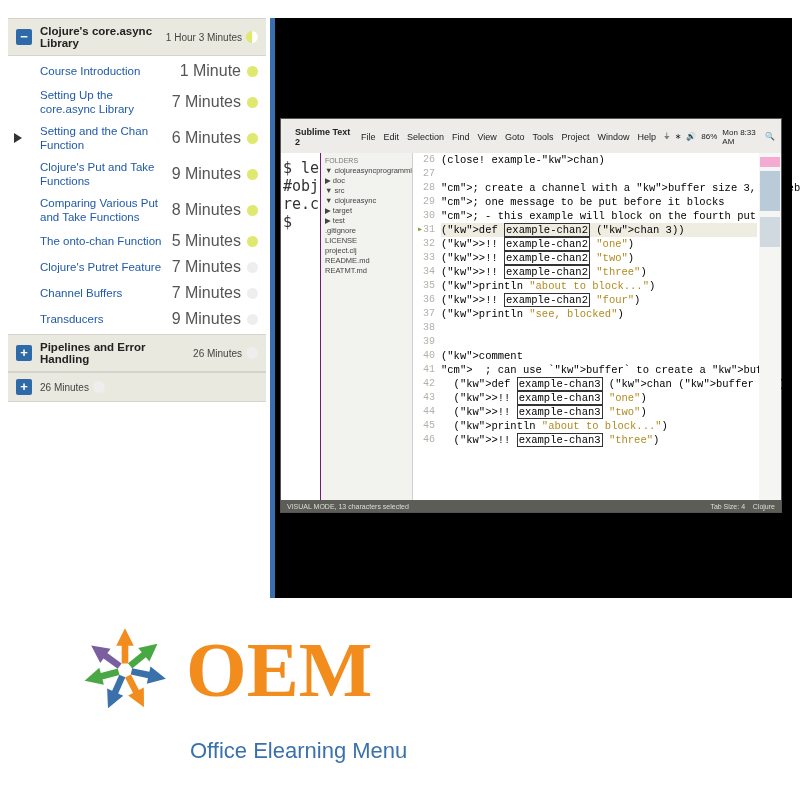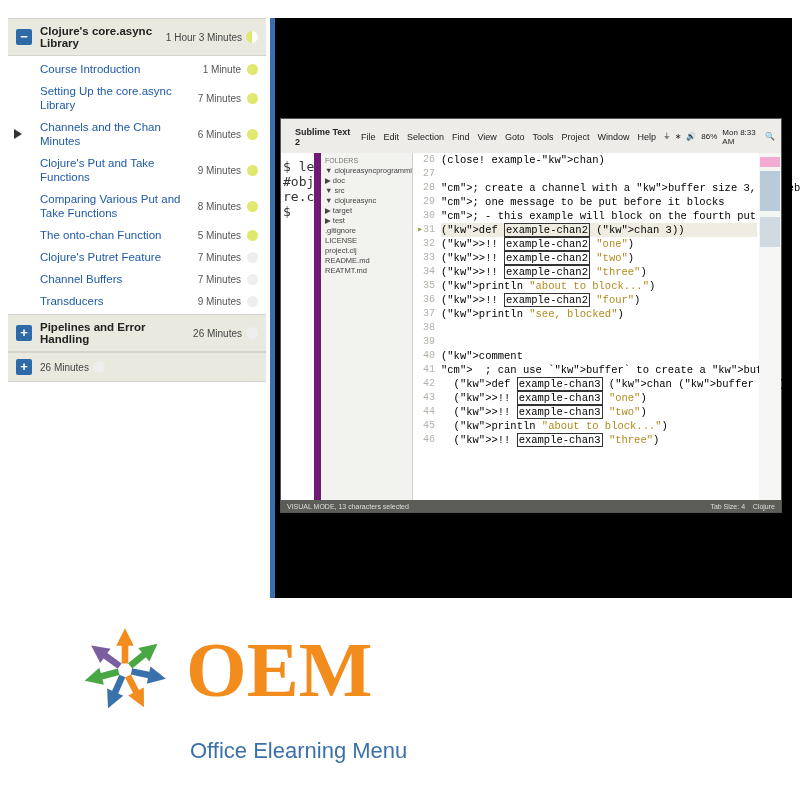--- a/index.html
+++ b/index.html
@@ -10,40 +10,40 @@
   .sidebar { width: 258px; height: 100%; background: #fff; font-size: 11.5px; color: #333; overflow: hidden; }
   .section-header { background: #e9e9e0; padding: 6px 8px 6px 8px; display: flex; align-items: center; border-top: 1px solid #d4d4cc; border-bottom: 1px solid #d4d4cc; }
   .section-header .toggle { width: 16px; height: 16px; background: #2f6aa8; color: #fff; font-weight: bold; text-align: center; line-height: 15px; border-radius: 2px; margin-right: 8px; font-size: 13px; cursor: pointer; }
   .section-header .title { font-weight: bold; flex: 1; color: #222; }
   .section-header .dur { font-size: 10px; color: #444; margin-right: 4px; }
   .section-header .status { width: 12px; height: 12px; border-radius: 6px; background: #dfe86f; position: relative; }
   .section-header .status.half::after { content:""; position:absolute; right:0; top:0; width:6px; height:12px; background:#fff; border-top-right-radius:6px; border-bottom-right-radius:6px;}
   .lesson-list { padding: 2px 6px 2px 30px; }
   .lesson { display: flex; align-items: center; padding: 4px 2px; gap: 6px; position: relative; }
   .lesson .name { color: #1f5aa8; flex: 1; line-height: 14px; cursor: pointer; }
-  .lesson .dur { font-size: 10px; color: #555; white-space: nowrap; }
+  .lesson .dur { font-size: 16px; color: #555; white-space: nowrap; }
   .lesson .status { width: 11px; height: 11px; border-radius: 6px; background: #dfe86f; }
   .lesson .status.loading { background: #eee; }
   .lesson.current::before { content: ""; position: absolute; left: -24px; top: 50%; transform: translateY(-50%); width: 0; height: 0; border-top: 5px solid transparent; border-bottom: 5px solid transparent; border-left: 8px solid #333; }
   
   .video-panel { flex: 1; background: #000; height: 100%; position: relative; margin-left: 4px; }
   .video-panel .side-strip { position: absolute; left: 0; top: 0; bottom: 0; width: 5px; background: linear-gradient(#3a6fae,#3a6fae); }
   .inner-app { position: absolute; left: 10px; right: 10px; top: 100px; bottom: 85px; background: #f4f4f4; border: 1px solid #555; }
   
   .mac-menu { position: absolute; top: 0; left: 0; right: 0; height: 36px; background: #edece9; display: flex; align-items: center; font-size: 9px; color: #222; padding: 0 6px; gap: 8px; border-bottom: 1px solid #c9c8c4; }
   .mac-menu .apple { font-size: 11px; }
   .mac-menu .app-name { font-weight: bold; }
   .mac-menu .menu-items { display: flex; gap: 8px; align-items: center; }
   .mac-menu .right { margin-left: auto; display: flex; gap: 5px; align-items: center; font-size: 8px; }
   
   .tabbar { position: absolute; top: 18px; left: 0; right: 0; height: 16px; background: #a9a8a3; display: flex; align-items: center; padding-left: 8px; }
   .tab { background: #d8d7d2; font-size: 8px; padding: 2px 14px 2px 8px; color: #333; border-radius: 4px 4px 0 0; margin-right: 2px; }
   
   .workbody { position: absolute; top: 34px; left: 0; right: 0; bottom: 12px; background: #fff; display: flex; }
-  .terminal-strip { width: 40px; background: #fff; color: #333; font-family: monospace; font-size: 13px; padding: 6px 2px; border-right: 7px solid #701a75; overflow:hidden; }
+  .terminal-strip { width: 40px; background: #fff; color: #333; font-family: monospace; font-size: 15px; padding: 6px 2px; border-right: 1px solid #701a75; overflow:hidden; }
   .terminal-strip div { white-space: nowrap; }
   .folders-panel { width: 92px; background: #f2f2ef; border-right: 1px solid #d0d0cc; padding: 4px 4px; font-size: 7.5px; color: #444; overflow:hidden; }
   .folders-panel .hdr { font-size: 7px; color: #777; margin-bottom: 2px; }
   .folders-panel .tree div { white-space: nowrap; line-height: 10px; }
   .editor { flex: 1; position: relative; background: #fff; font-family: "Courier New", monospace; font-size: 10.5px; }
   .editor .gutter { position: absolute; top: 0; left: 0; bottom: 0; width: 26px; background: #fff; color: #b4b1a9; text-align: right; padding-right: 4px; line-height: 14px; font-size: 10px; }
   .editor .code { position: absolute; top: 0; left: 28px; right: 24px; bottom: 0; white-space: pre; line-height: 14px; color: #000; }
   .editor .minimap { position: absolute; top: 0; right: 0; bottom: 0; width: 22px; background: #f5f5f3; }
   .editor .minimap .band { position: absolute; left: 1px; right: 1px; background: #d3e0ea; }
   .editor .minimap .band.b1 { top: 4px; height: 10px; background:#e08; opacity:.3;}
@@ -80,21 +80,21 @@
           <span class="name">Course Introduction</span>
           <span class="dur">1 Minute</span>
           <span class="status"></span>
         </div>
         <div class="lesson">
           <span class="name">Setting Up the core.async Library</span>
           <span class="dur">7 Minutes</span>
           <span class="status"></span>
         </div>
         <div class="lesson current">
-          <span class="name">Channels and the Chan Minutes</span>
+          <span class="name">Setting and the Chan Function</span>
           <span class="dur">6 Minutes</span>
           <span class="status"></span>
         </div>
         <div class="lesson">
           <span class="name">Clojure's Put and Take Functions</span>
           <span class="dur">9 Minutes</span>
           <span class="status"></span>
         </div>
         <div class="lesson">
           <span class="name">Comparing Various Put and Take Functions</span>

